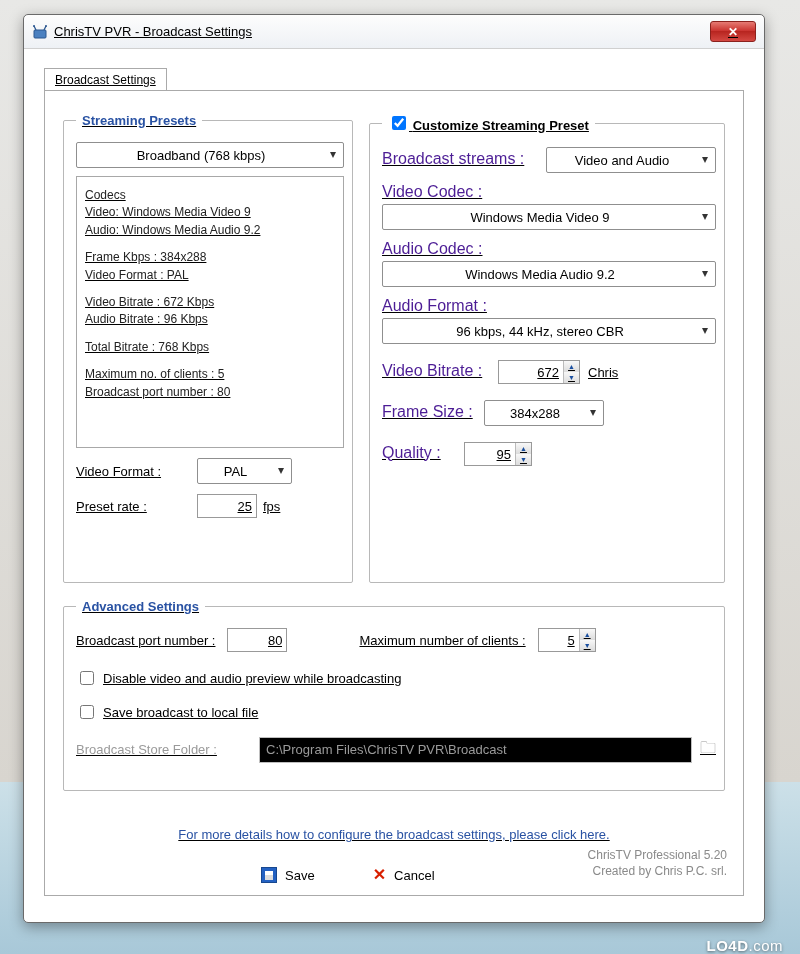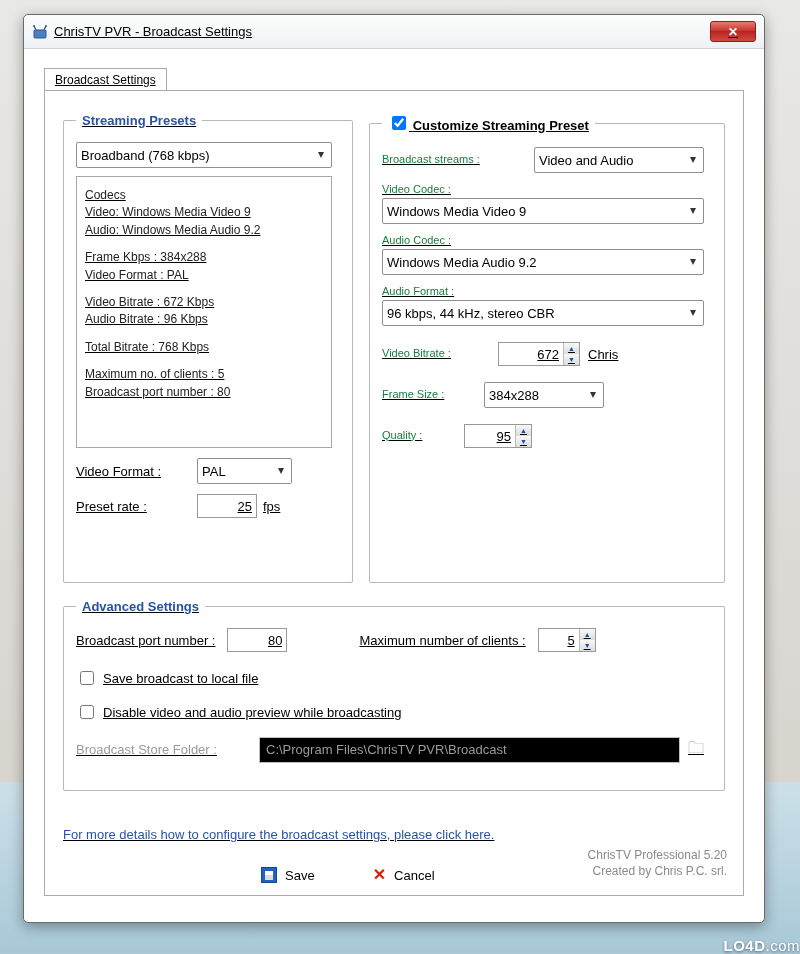--- a/index.html
+++ b/index.html
@@ -63,21 +63,21 @@
   border:1px solid #aaa;
   padding:22px 18px 12px 18px;
   width:100%;
   height:806px;
   position:relative;
 }
 .two-col { display:flex; gap:16px; }
 fieldset {
   border:1px solid #b8b8b8;
   border-radius:2px;
-  padding:14px 20px 12px 12px;
+  padding:14px 8px 12px 12px;
   margin:0;
 }
 fieldset.streaming { width:290px; height:470px; }
 fieldset.customize { flex:1; height:470px; }
 fieldset.advanced { margin-top:16px; width:100%; height:192px; }
 legend {
   font-weight:bold;
   padding:0 6px;
 }
 .legend-blue { color:#2952a3; }
@@ -85,21 +85,21 @@
 select, input[type=text].combo {
   width:100%;
   height:26px;
   font-family:inherit;
   font-size:13px;
   padding:1px 4px;
   background:linear-gradient(to bottom,#fdfdfd,#e9e9e9);
   border:1px solid #8f8f8f;
   border-radius:2px;
 }
-select { appearance:none; background-image:none; padding-right:22px; }
+select { appearance:none; background-image:none; padding-right:22px;text-align:center; }
 .sel-wrap { position:relative; }
 .sel-wrap::after {
   content:"▾";
   position:absolute;
   right:8px; top:5px;
   font-size:12px; color:#333;
   pointer-events:none;
 }
 .codec-box {
   border:1px solid #a8a8a8;
@@ -136,54 +136,54 @@
   border-left:1px solid #bbb;
   display:flex; flex-direction:column;
 }
 .spin .spbtns span {
   flex:1; font-size:7px; line-height:11px; text-align:center;
   color:#1a4fa0; cursor:pointer;
   background:linear-gradient(to bottom,#f8f8f8,#dcdcdc);
 }
 .sel-small { width:95px; }
 .cust-row { margin-bottom:10px; }
-.cust-row label { display:block; margin-bottom:3px; font-size:11px; color:#15803d; }
+.cust-row label { display:block; margin-bottom:3px; font-size:16px; color:#4c1d95; }
 .cust-inline { display:flex; align-items:center; gap:8px; }
 .chk { width:14px; height:14px; }
 .adv-row1 { display:flex; align-items:center; gap:12px; margin-bottom:16px; }
 .adv-row1 label {  }
 .adv-chk-row { display:flex; align-items:center; gap:6px; margin-bottom:14px; }
 .adv-folder { display:flex; align-items:center; gap:8px; }
 .adv-folder label { color:#9a9a9a; }
 .folder-input {
   flex:1; height:26px;
   border:1px solid #bfbfbf; background:#000000;
   color:#9a9a9a; padding:0 6px;
   font-family:inherit; font-size:13px;
 }
 .folder-icon { font-size:16px; color:#999; }
 .help-link {
-  color:#2952a3;
+  text-align:center; color:#2952a3;
   margin-top:36px; font-size:13px;
 }
 .bottom-bar {
   position:absolute;
   bottom:12px; left:0; right:0;
   display:flex; align-items:center;
   padding:0 26px;
 }
 .bottom-inner { display:flex; align-items:center; gap:58px; margin-left:190px; }
 .btnlike { display:flex; align-items:center; gap:8px; cursor:pointer; font-size:13px;text-align:center; }
 .save-ico { width:16px; height:16px; background:#2361c2; border:1px solid #17478f; position:relative; }
 .save-ico::after{ content:""; position:absolute; left:3px; top:3px; width:8px; height:4px; background:#fff;}
 .save-ico::before{ content:""; position:absolute; left:3px; bottom:2px; width:8px; height:5px; background:#ddd;}
 .cancel-ico { color:#d81f00; font-weight:bold; font-size:16px; line-height:1; }
 .credit { position:absolute; right:16px; bottom:4px; text-align:right; color:#8a8a8a; font-size:12px; line-height:1.35;}
 .watermark {
-  position:absolute; right:0; bottom:0; color:#fff;
+  position:absolute; right:17px; bottom:0; color:#fff;
   text-shadow:0 1px 3px rgba(0,0,0,0.5);
   font-size:15px; letter-spacing:0.5px;
 }
 .watermark .heavy{ font-weight:bold; }
 </style>
 </head>
 <body>
 
 <div class="window">
   <div class="titlebar">
@@ -331,25 +331,25 @@
           <div class="spin">
             <input style="width: 40px;" value="5">
             <div class="spbtns">
                 <span>▲</span>
                 <span>▼</span>
               </div>
           </div>
         </div>
         <div class="adv-chk-row">
           <input type="checkbox" class="chk" style="">
-          <span>Save broadcast to local file</span>
+          <span>Disable video and audio preview while broadcasting</span>
         </div>
         <div class="adv-chk-row">
           <input type="checkbox" class="chk" style="">
-          <span>Disable video and audio preview while broadcasting</span>
+          <span>Save broadcast to local file</span>
         </div>
         <div class="adv-folder">
           <label style="width:175px">Broadcast Store Folder :</label>
           <input class="folder-input" disabled="" value="C:\Program Files\ChrisTV PVR\Broadcast" style="">
           <span class="folder-icon">🗀</span>
         </div>
       </fieldset>
 
       <div class="help-link">For more details how to configure the broadcast settings, please click here.</div>
 

